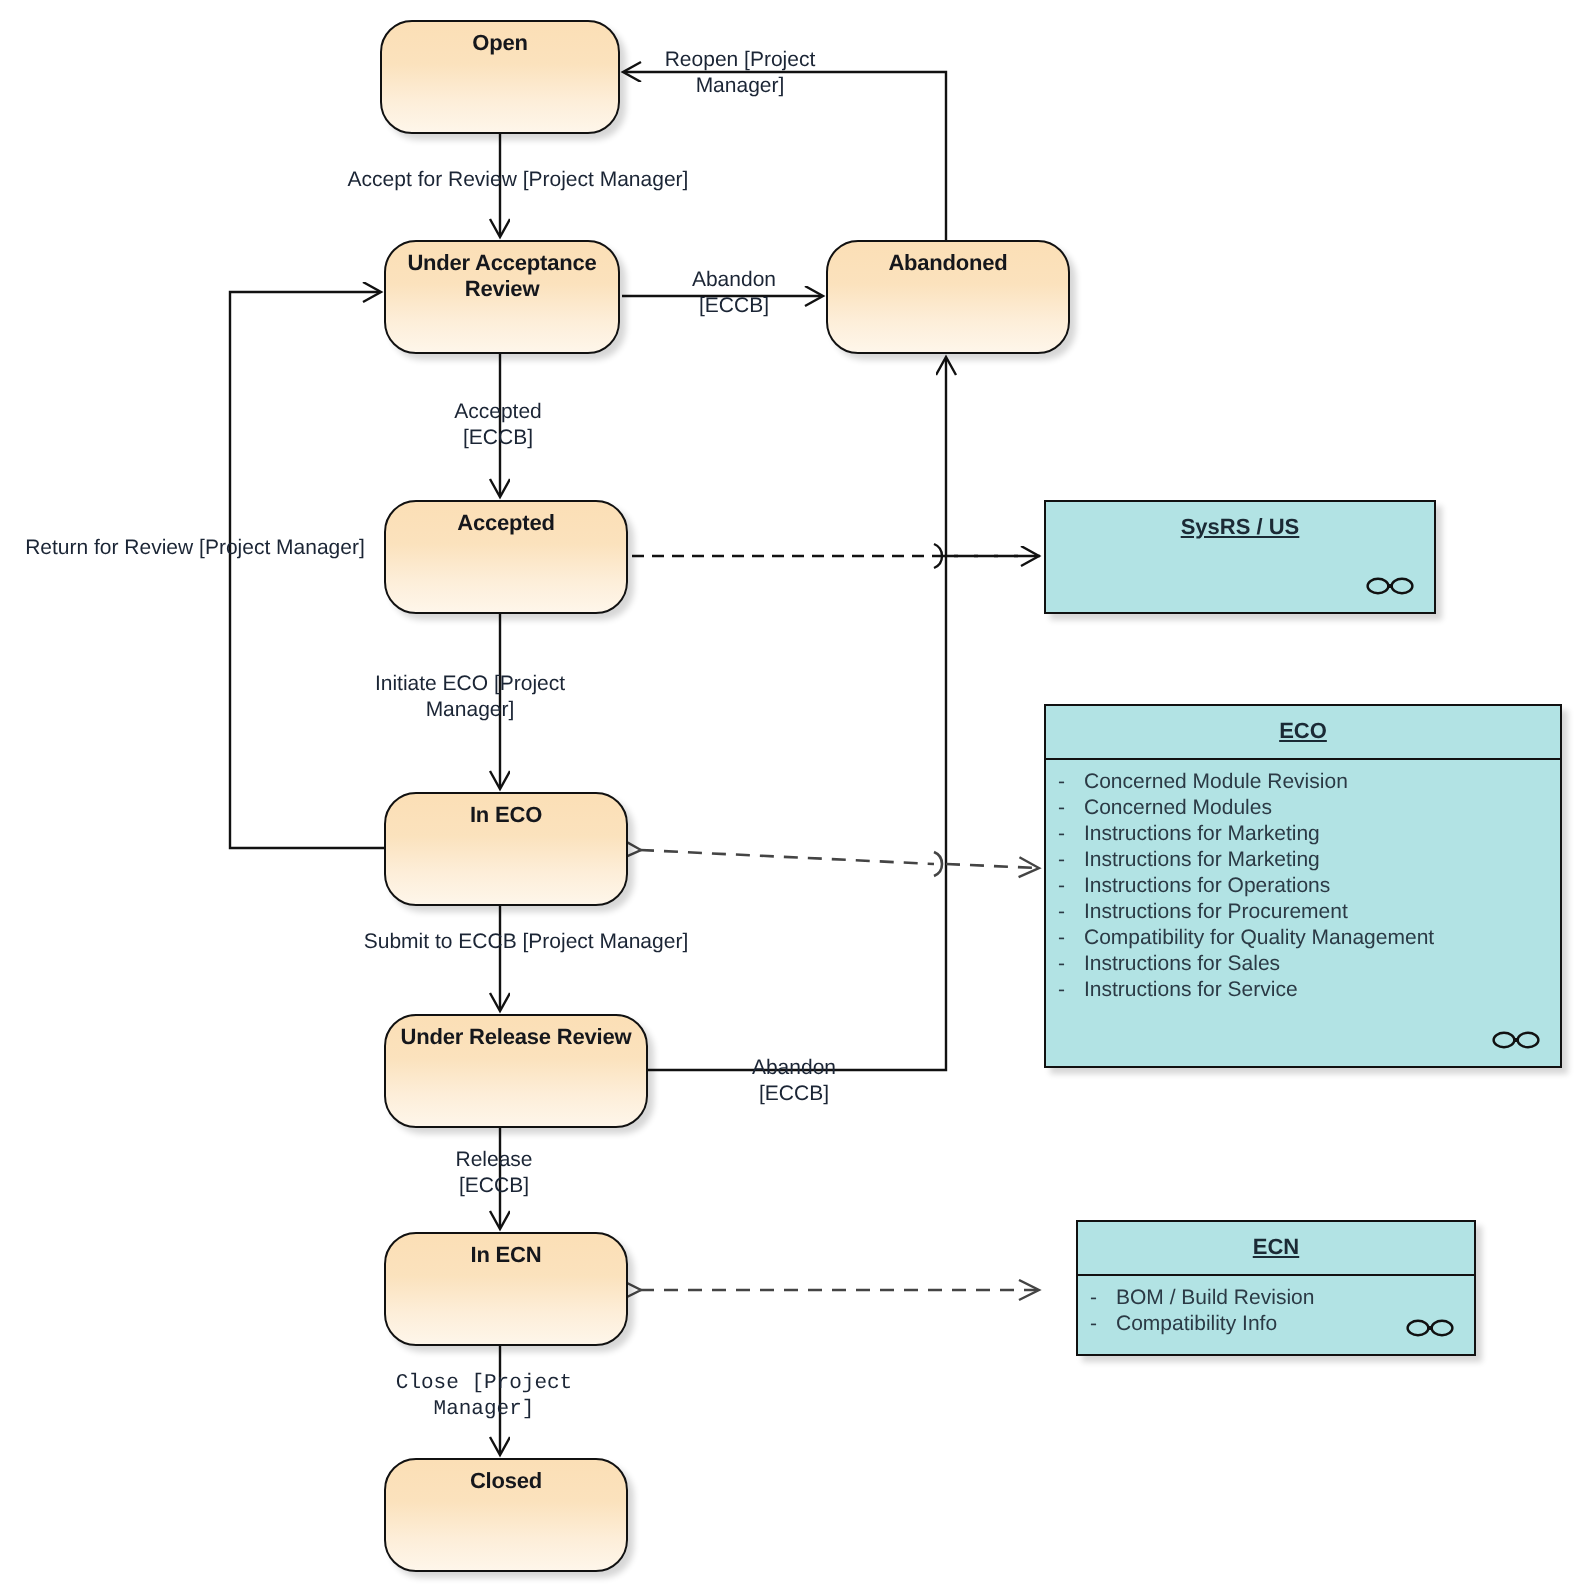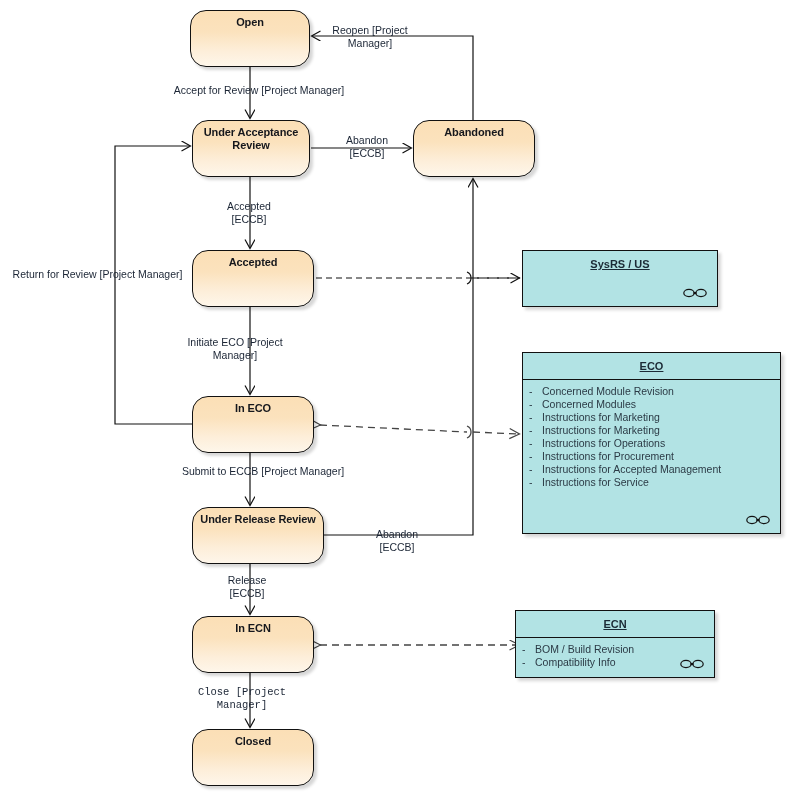--- a/index.html
+++ b/index.html
@@ -228,31 +228,32 @@
   <div class="artifact" style="left:522px; top:352px; width:259px; height:182px;">
     <span class="artifact-title">ECO</span>
     <div class="artifact-sep"></div>
     <ul class="attr-list">
       <li>Concerned Module Revision</li>
       <li>Concerned Modules</li>
       <li>Instructions for Marketing</li>
       <li>Instructions for Marketing</li>
       <li>Instructions for Operations</li>
       <li>Instructions for Procurement</li>
-      <li>Instructions for Accepted Management</li>
+      <li>Compatibility for Quality Management</li>
+      <li>Instructions for Sales</li>
       <li>Instructions for Service</li>
     </ul>
     <svg class="chain-glyph" viewBox="0 0 26 12" xmlns="http://www.w3.org/2000/svg">
       <ellipse cx="7" cy="6" rx="5.2" ry="3.6" fill="none" stroke="#111111" stroke-width="1.2"></ellipse>
       <ellipse cx="19" cy="6" rx="5.2" ry="3.6" fill="none" stroke="#111111" stroke-width="1.2"></ellipse>
       <line x1="11.5" y1="6" x2="14.5" y2="6" stroke="#111111" stroke-width="2"></line>
     </svg>
   </div>
 
-  <div class="artifact" style="left:515px; top:610px; width:200px; height:68px;">
+  <div class="artifact" style="left:538px; top:610px; width:200px; height:68px;">
     <span class="artifact-title">ECN</span>
     <div class="artifact-sep"></div>
     <ul class="attr-list">
       <li>BOM / Build Revision</li>
       <li>Compatibility Info</li>
     </ul>
     <svg class="chain-glyph" viewBox="0 0 26 12" xmlns="http://www.w3.org/2000/svg">
       <ellipse cx="7" cy="6" rx="5.2" ry="3.6" fill="none" stroke="#111111" stroke-width="1.2"></ellipse>
       <ellipse cx="19" cy="6" rx="5.2" ry="3.6" fill="none" stroke="#111111" stroke-width="1.2"></ellipse>
       <line x1="11.5" y1="6" x2="14.5" y2="6" stroke="#111111" stroke-width="2"></line>

